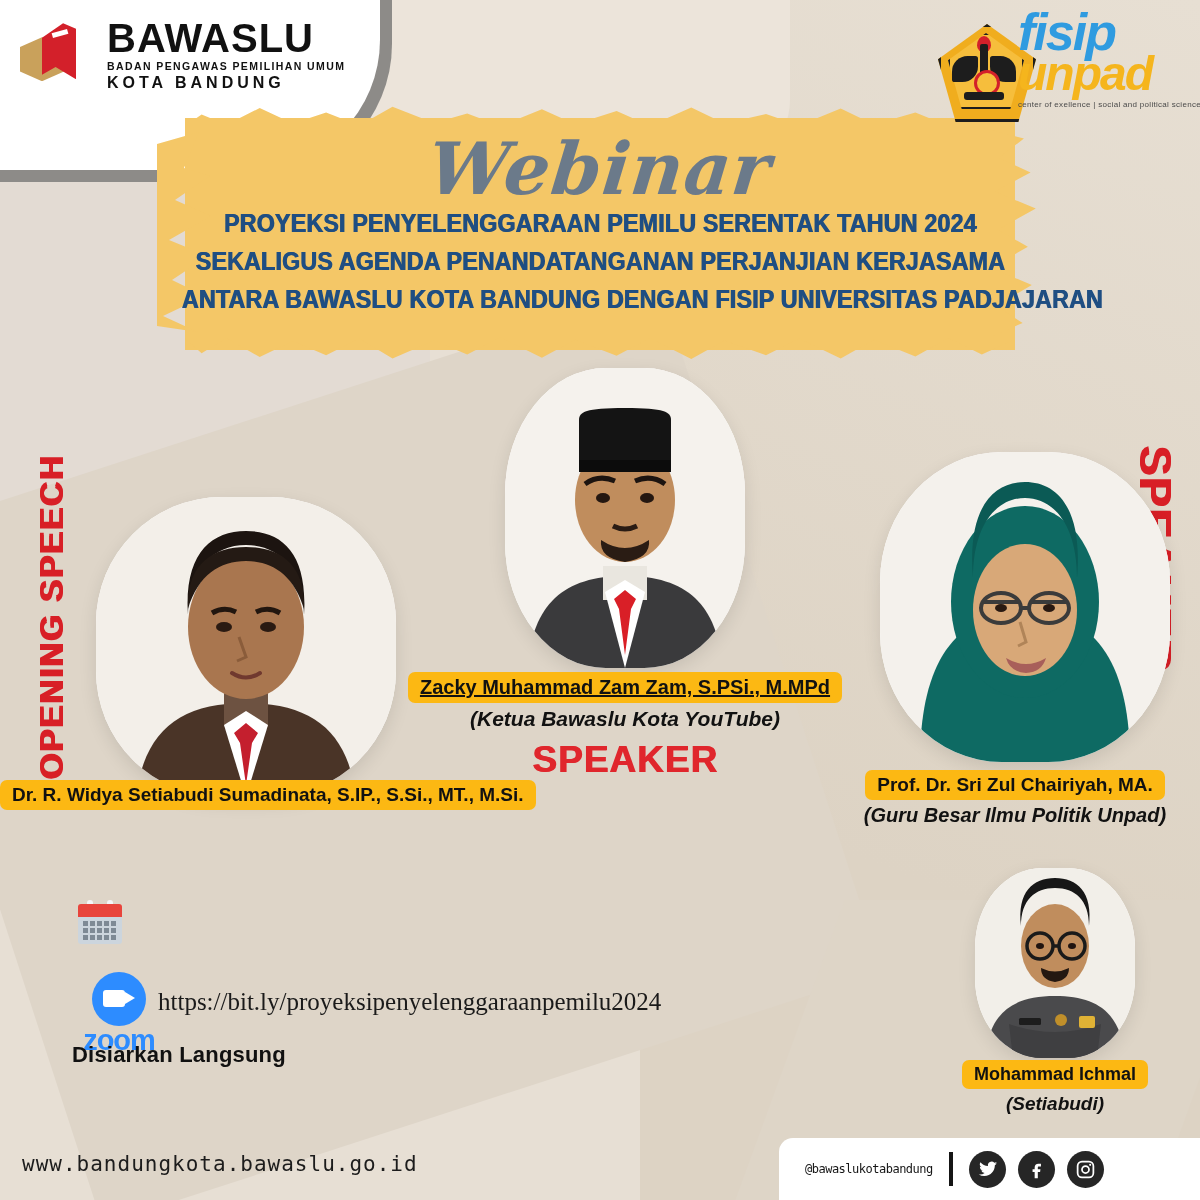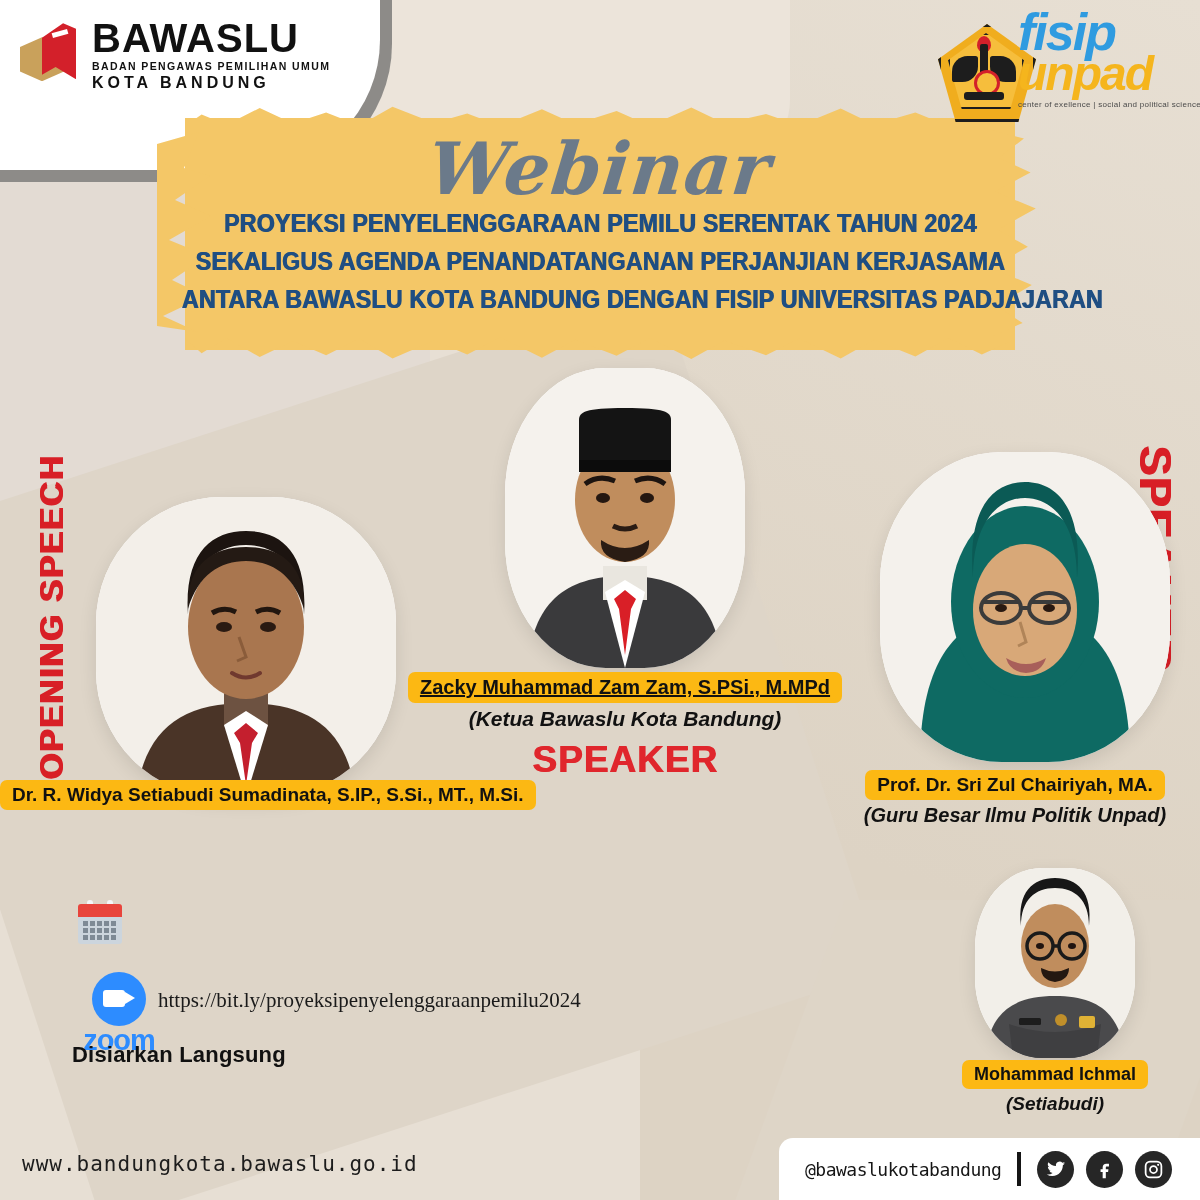--- a/index.html
+++ b/index.html
@@ -139,47 +139,47 @@
   .cal-dots{position:absolute;left:5px;top:21px;display:grid;grid-template-columns:repeat(5,5px);grid-gap:2px;}
   .cal-dots i{display:block;width:5px;height:5px;background:#7e8a95;}
 
   .zoom-wrap{position:absolute;left:80px;top:972px;width:78px;text-align:center;}
   .zoom-circle{width:54px;height:54px;border-radius:50%;background:#2d8cff;margin:0 auto;position:relative;}
   .zoom-cam{position:absolute;left:11px;top:18px;width:22px;height:17px;background:#fff;border-radius:3px;}
   .zoom-cam:after{content:"";position:absolute;left:22px;top:2px;border-style:solid;border-width:6px 0 6px 10px;border-color:transparent transparent transparent #fff;}
   .zoom-word{font-weight:bold;font-size:29px;color:#2d8cff;letter-spacing:-1px;margin-top:-2px;}
   .zoom-link{
     position:absolute;left:158px;top:988px;
-    font-family:"Liberation Serif", serif;font-size:21px;color:#1a1a1a;white-space:nowrap;
+    font-family:"Liberation Serif", serif;font-size:25px;color:#1a1a1a;white-space:nowrap;
   }
 
   .live-block{position:absolute;left:72px;top:1042px;}
   .live-label{font-weight:bold;font-size:22px;color:#111;letter-spacing:.2px;}
   .yt-row{display:flex;align-items:center;gap:10px;margin-top:4px;}
   .yt-badge{width:56px;height:40px;background:#e62117;border-radius:9px;position:relative;}
   .yt-badge:after{content:"";position:absolute;left:21px;top:11px;border-style:solid;border-width:9px 0 9px 15px;border-color:transparent transparent transparent #fff;}
   .yt-word{font-weight:bold;font-size:35px;color:#111;letter-spacing:-1px;}
   .yt-channel{font-weight:bold;font-style:italic;font-size:25px;color:#e0262c;}
 
   
   .site{
     position:absolute;left:22px;top:1152px;
     font-family:"DejaVu Sans Mono", monospace;font-size:21px;color:#1c1c1c;letter-spacing:1px;
   }
   .social-panel{
     position:absolute;right:0;bottom:0;width:395px;height:62px;background:#fff;
     border-radius:14px 0 0 0;display:flex;align-items:center;gap:12px;padding-left:26px;
   }
-  .handle{font-family:"DejaVu Sans Mono", monospace;font-size:18px;color:#151515;letter-spacing:-.5px;text-align:right;}
+  .handle{font-family:"DejaVu Sans Mono", monospace;font-size:12px;color:#151515;letter-spacing:-.5px;text-align:right;}
   .divider{width:4px;height:34px;background:#151515;margin:0 4px;}
   .sicon{width:37px;height:37px;border-radius:50%;background:#262626;position:relative;flex:0 0 37px;}
   .sicon span{position:absolute;left:0;top:0;width:100%;height:100%;display:flex;align-items:center;justify-content:center;color:#fff;font-size:22px;line-height:1;}
 
   
-  .bawaslu-logo{position:absolute;left:20px;top:18px;display:flex;align-items:center;gap:10px;z-index:3;}
+  .bawaslu-logo{position:absolute;left:20px;top:18px;display:flex;align-items:center;gap:25px;z-index:3;}
   .bw-mark{width:62px;height:62px;position:relative;}
   .bw-box{position:absolute;left:0;top:14px;width:44px;height:44px;background:#c9a15b;
     clip-path:polygon(0% 22%,50% 0%,100% 22%,100% 78%,50% 100%,0% 78%);}
   .bw-red{position:absolute;left:22px;top:0;width:34px;height:56px;background:#d3202a;
     clip-path:polygon(0% 26%,62% 0%,100% 10%,100% 100%,40% 78%,0% 92%);}
   .bw-slot{position:absolute;left:32px;top:8px;width:16px;height:5px;background:#fff;transform:rotate(-16deg);}
   .bw-text{line-height:1;}
   .bw-title{font-weight:bold;font-size:40px;letter-spacing:1px;color:#111;}
   .bw-sub1{font-weight:bold;font-size:10.5px;letter-spacing:1.4px;color:#111;margin-top:3px;}
   .bw-sub2{font-weight:bold;font-size:16px;letter-spacing:4px;color:#111;margin-top:3px;}
@@ -299,21 +299,21 @@
         <path d="M130 113q16-7 30 3" stroke="#1c1410" stroke-width="5" fill="none"></path>
         <ellipse cx="98" cy="130" rx="7" ry="5" fill="#241711"></ellipse>
         <ellipse cx="142" cy="130" rx="7" ry="5" fill="#241711"></ellipse>
         <path d="M96 172q24 16 48 0 2 18-24 22-26-4-24-22z" fill="#2a1c14"></path>
         <path d="M108 158q12 6 24 0" stroke="#2a1c14" stroke-width="5" fill="none"></path>
       </svg>
     </div>
   </div>
   <div class="badge" style="left:385px;top:672px;width:480px;">
     <div class="pill" style="font-size:20px;text-decoration:underline;">Zacky Muhammad Zam Zam, S.PSi., M.MPd</div>
-    <span class="sub" style="font-size:21px;">(Ketua Bawaslu Kota Bandung)</span>
+    <span class="sub" style="font-size:21px;">(Ketua Bawaslu Kota YouTube)</span>
     <div class="speaker-red" style="font-size:37px;margin-top:8px;">SPEAKER</div>
   </div>
 
   <div class="photo" style="left:880px;top:452px;width:290px;height:310px;">
     <div class="inner">
       <svg class="face" viewBox="0 0 290 310" preserveAspectRatio="xMidYMid slice">
         <rect width="290" height="310" fill="#f4f1ec"></rect>
         <path d="M40 310c0-92 30-150 105-150s105 58 105 150z" fill="#0e6a63"></path>
         <ellipse cx="145" cy="150" rx="74" ry="96" fill="#0e6a63"></ellipse>
         <ellipse cx="145" cy="158" rx="52" ry="66" fill="#d8a878"></ellipse>

